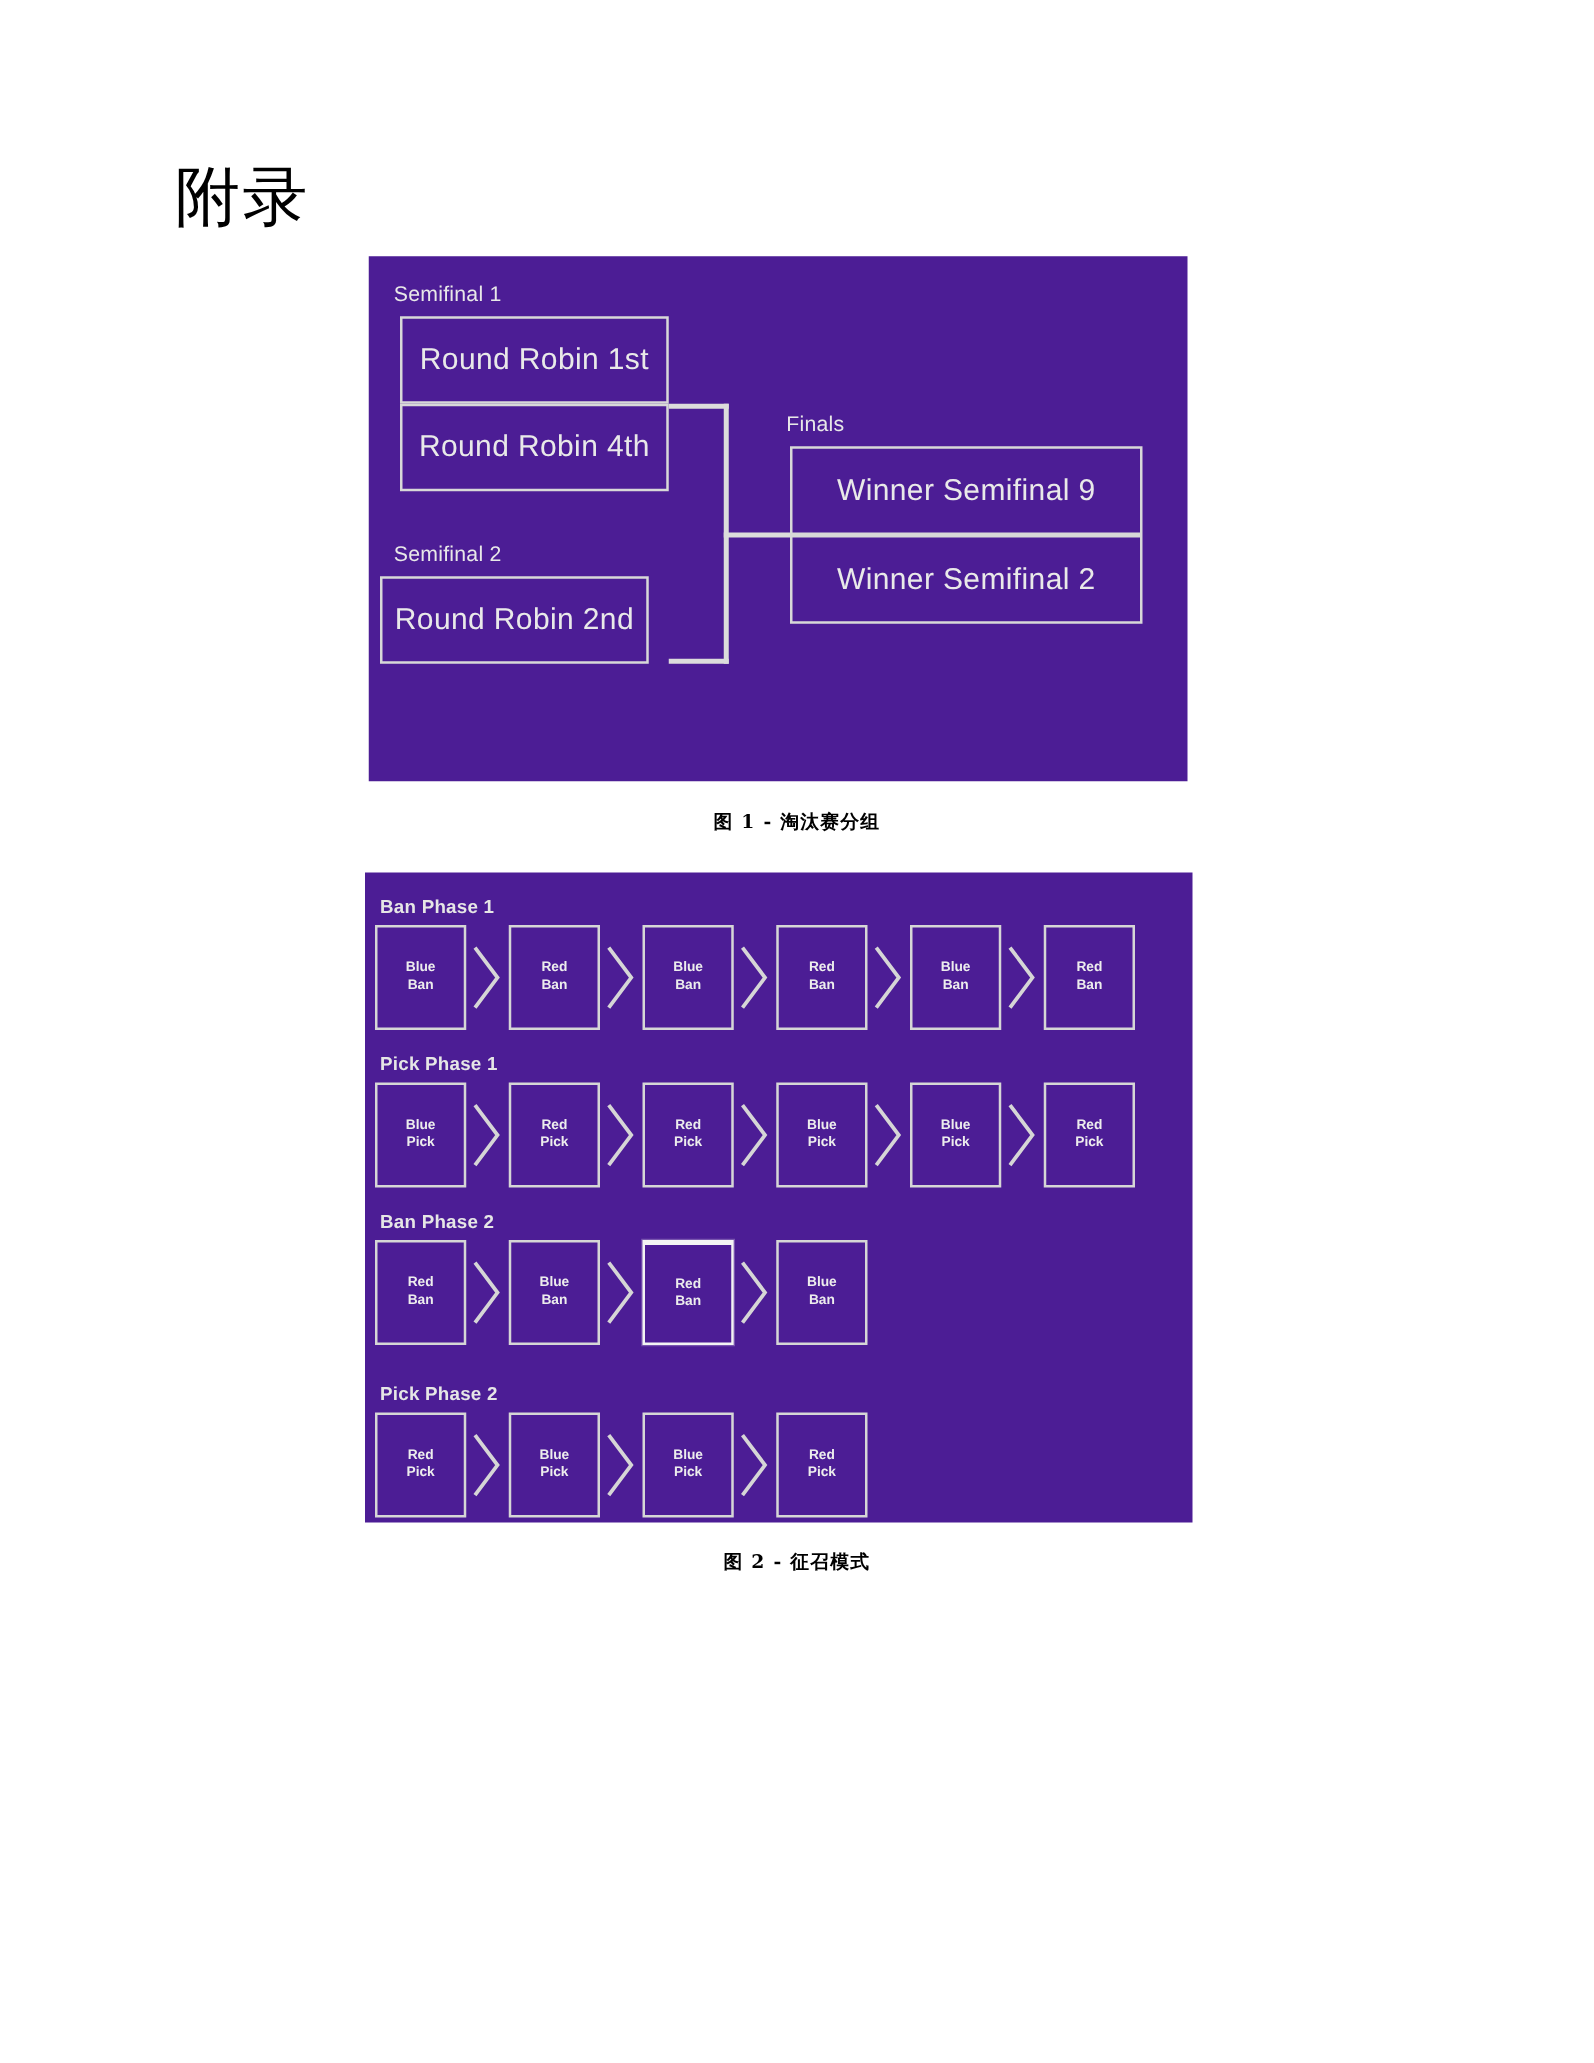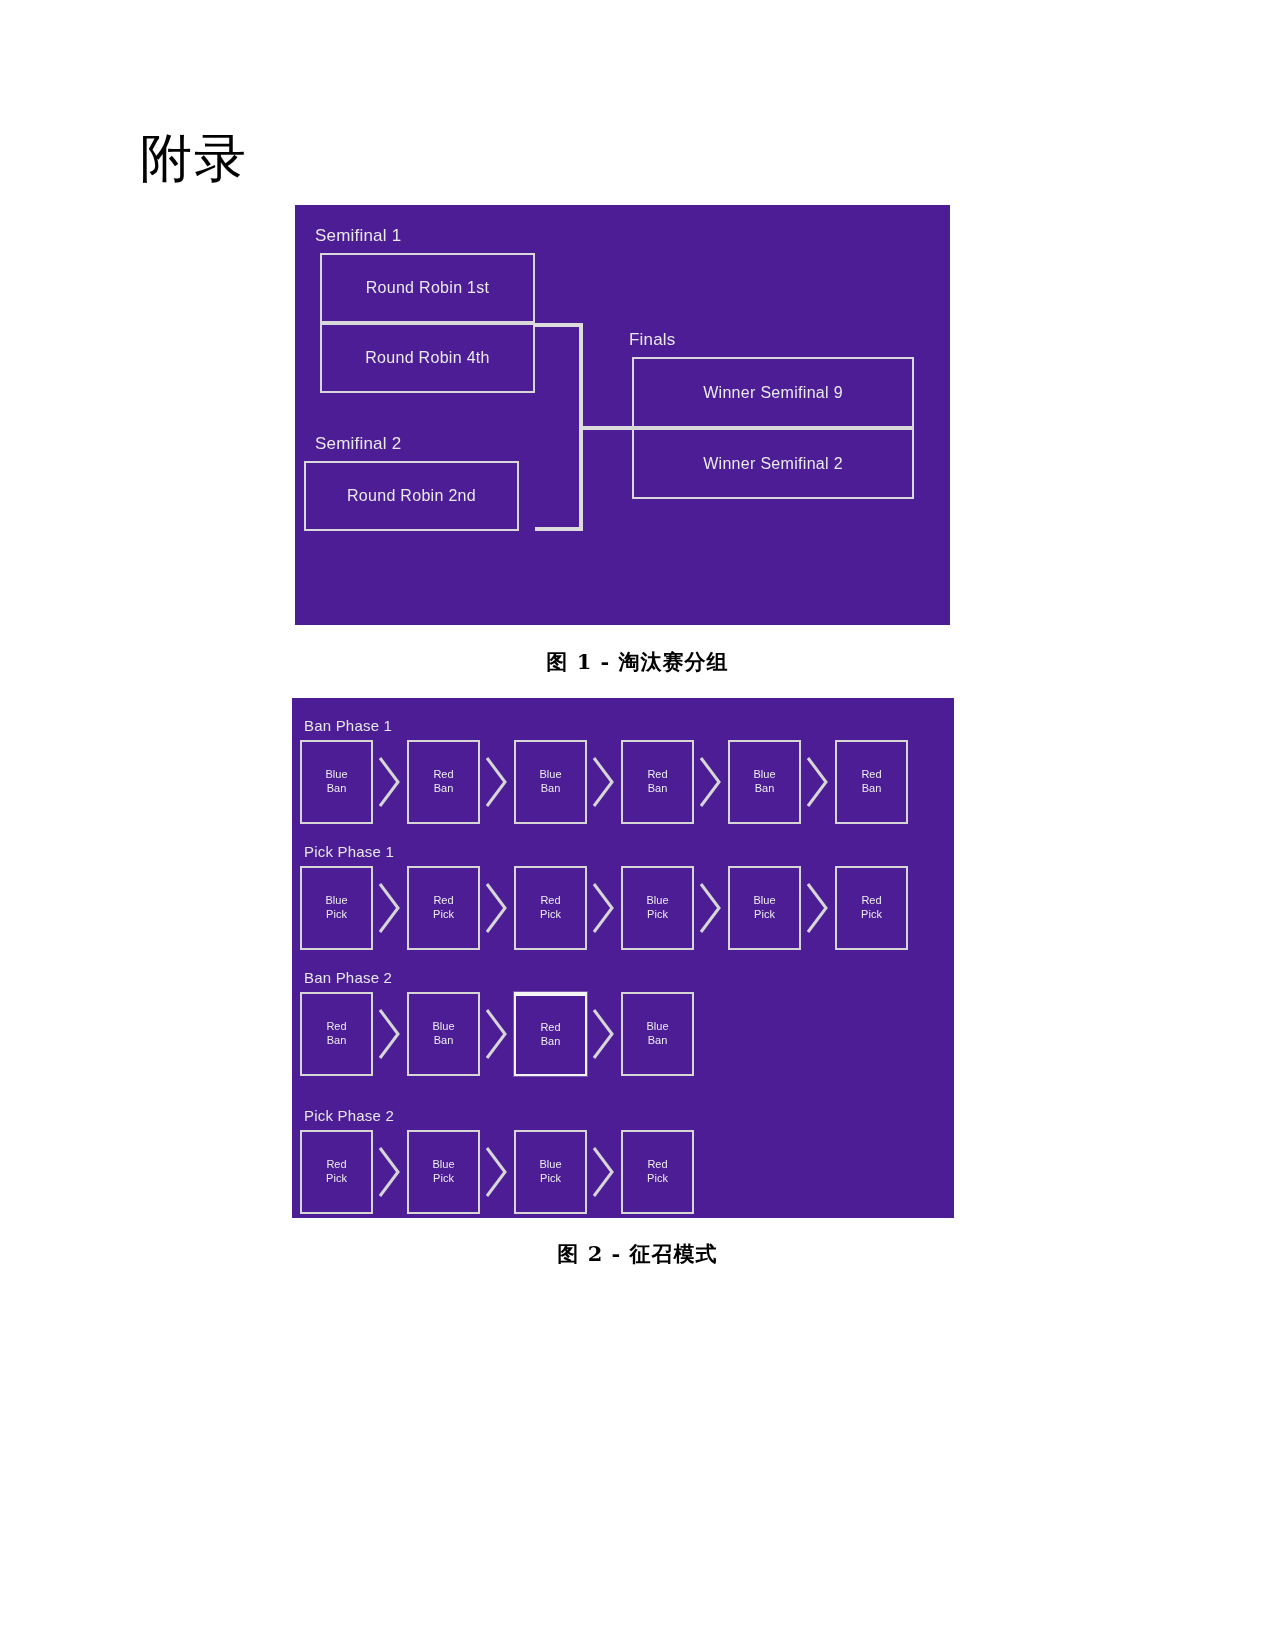--- a/index.html
+++ b/index.html
@@ -32,21 +32,21 @@
   .figure-panel {
     position: absolute;
     background: #4c1d95;
     box-sizing: border-box;
   }
   .fig-caption {
     position: absolute;
     width: 100%;
     text-align: center;
     font-family: "DejaVu Serif", "Liberation Serif", serif;
-    font-size: 21px;
+    font-size: 15px;
     font-weight: bold;
     color: #000000;
     letter-spacing: 1px;
   }
 
   
   #figure1 {
     left: 295px;
     top: 205px;
     width: 655px;
@@ -57,21 +57,21 @@
     font-size: 17px;
     color: #e8e8e8;
     letter-spacing: .2px;
     white-space: nowrap;
   }
   .bracket-box {
     position: absolute;
     box-sizing: border-box;
     border: 2px solid #d8d8d8;
     color: #e9e9e9;
-    font-size: 16px;
+    font-size: 24px;
     display: flex;
     align-items: center;
     justify-content: center;
     letter-spacing: .3px;
     white-space: nowrap;
   }
   .connector {
     position: absolute;
     background: #dcdcdc;
   }
@@ -94,20 +94,21 @@
   #conn-bottom { left: 240px; top: 322px; width: 48px; height: 4px; }
   #conn-vert   { left: 284px; top: 118px; width: 4px;  height: 208px; }
   #conn-mid    { left: 284px; top: 221px; width: 53px; height: 4px; }
 
   
   #figure2 {
     left: 292px;
     top: 698px;
     width: 662px;
     height: 520px;
+    font-weight: bold;
   }
   .phase-label {
     position: absolute;
     font-size: 15px;
     color: #e6e6e6;
     letter-spacing: .2px;
     white-space: nowrap;
   }
   .phase-row {
     position: absolute;

